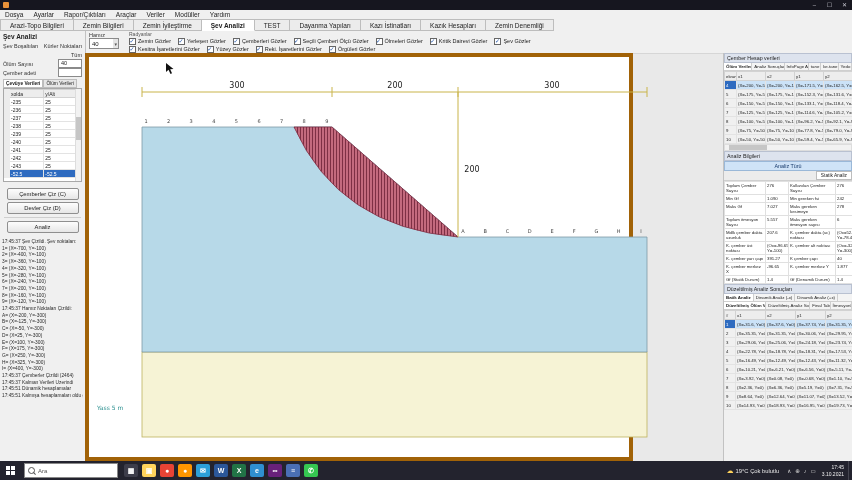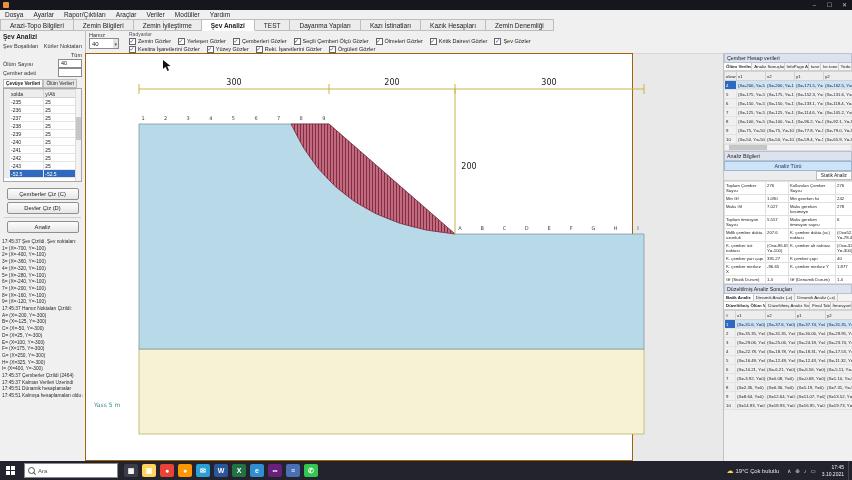--- a/index.html
+++ b/index.html
@@ -46,21 +46,21 @@
   #lgrid{border-left:6px solid #ececec}
   #lgrid tr.sel td{background:#2e6bc0;color:#fff}
   .vscroll{position:absolute;right:0;top:0;bottom:0;width:5px;background:#f2f2f2;border-left:1px solid #ddd}
   .vscroll .thumb{position:absolute;left:0;right:0;top:30%;height:25%;background:#c6c6c6}
   .lbtns{margin-top:4px}
   .lbtn{display:block;width:70px;margin:2px auto;background:linear-gradient(#fdfdfd,#e6e6e6);border:1px solid #8f8f8f;border-radius:2px;font-size:5.8px;text-align:center;padding:2px 0}
   .lsep{border:none;border-top:1px solid #cfcfcf;margin:3px 4px}
   .log{flex:1;margin:4px 2px 0 2px;overflow:hidden;font-size:4.8px;line-height:1.4;color:#2a2a2a}
   .logline{display:block;white-space:nowrap;overflow:hidden}
   
-  #canvas{position:absolute;left:85px;top:53px;width:548px;height:408px;background:#fff;border:1px solid #a16207;box-sizing:border-box}
+  #canvas{position:absolute;left:85px;top:53px;width:548px;height:408px;background:#fff;border:4px solid #a16207;box-sizing:border-box}
   svg text{font-family:"DejaVu Sans",sans-serif}
   .dimln{stroke:var(--dim,#c9b44a);stroke-width:1;fill:none}
   .dim{font-size:8px;fill:#1a1a1a;text-anchor:middle}
   .pt{font-size:5px;fill:#444;text-anchor:middle}
   .soil{fill:var(--soil,#b7d9e8);stroke:#7d99a6;stroke-width:0.8}
   .sand{fill:var(--sand,#f6f3d5);stroke:#bdb25e;stroke-width:0.8}
   .wedge{stroke:var(--wstripe,#7e2f44);stroke-width:0.8}
   .water{font-size:6px;fill:var(--wtext,#2a8f8f)}
   
   #rightpanel{position:absolute;left:723px;top:53px;right:0;bottom:19px;background:#f0f0f0;border-left:1px solid #c2c2c2;overflow:hidden}

